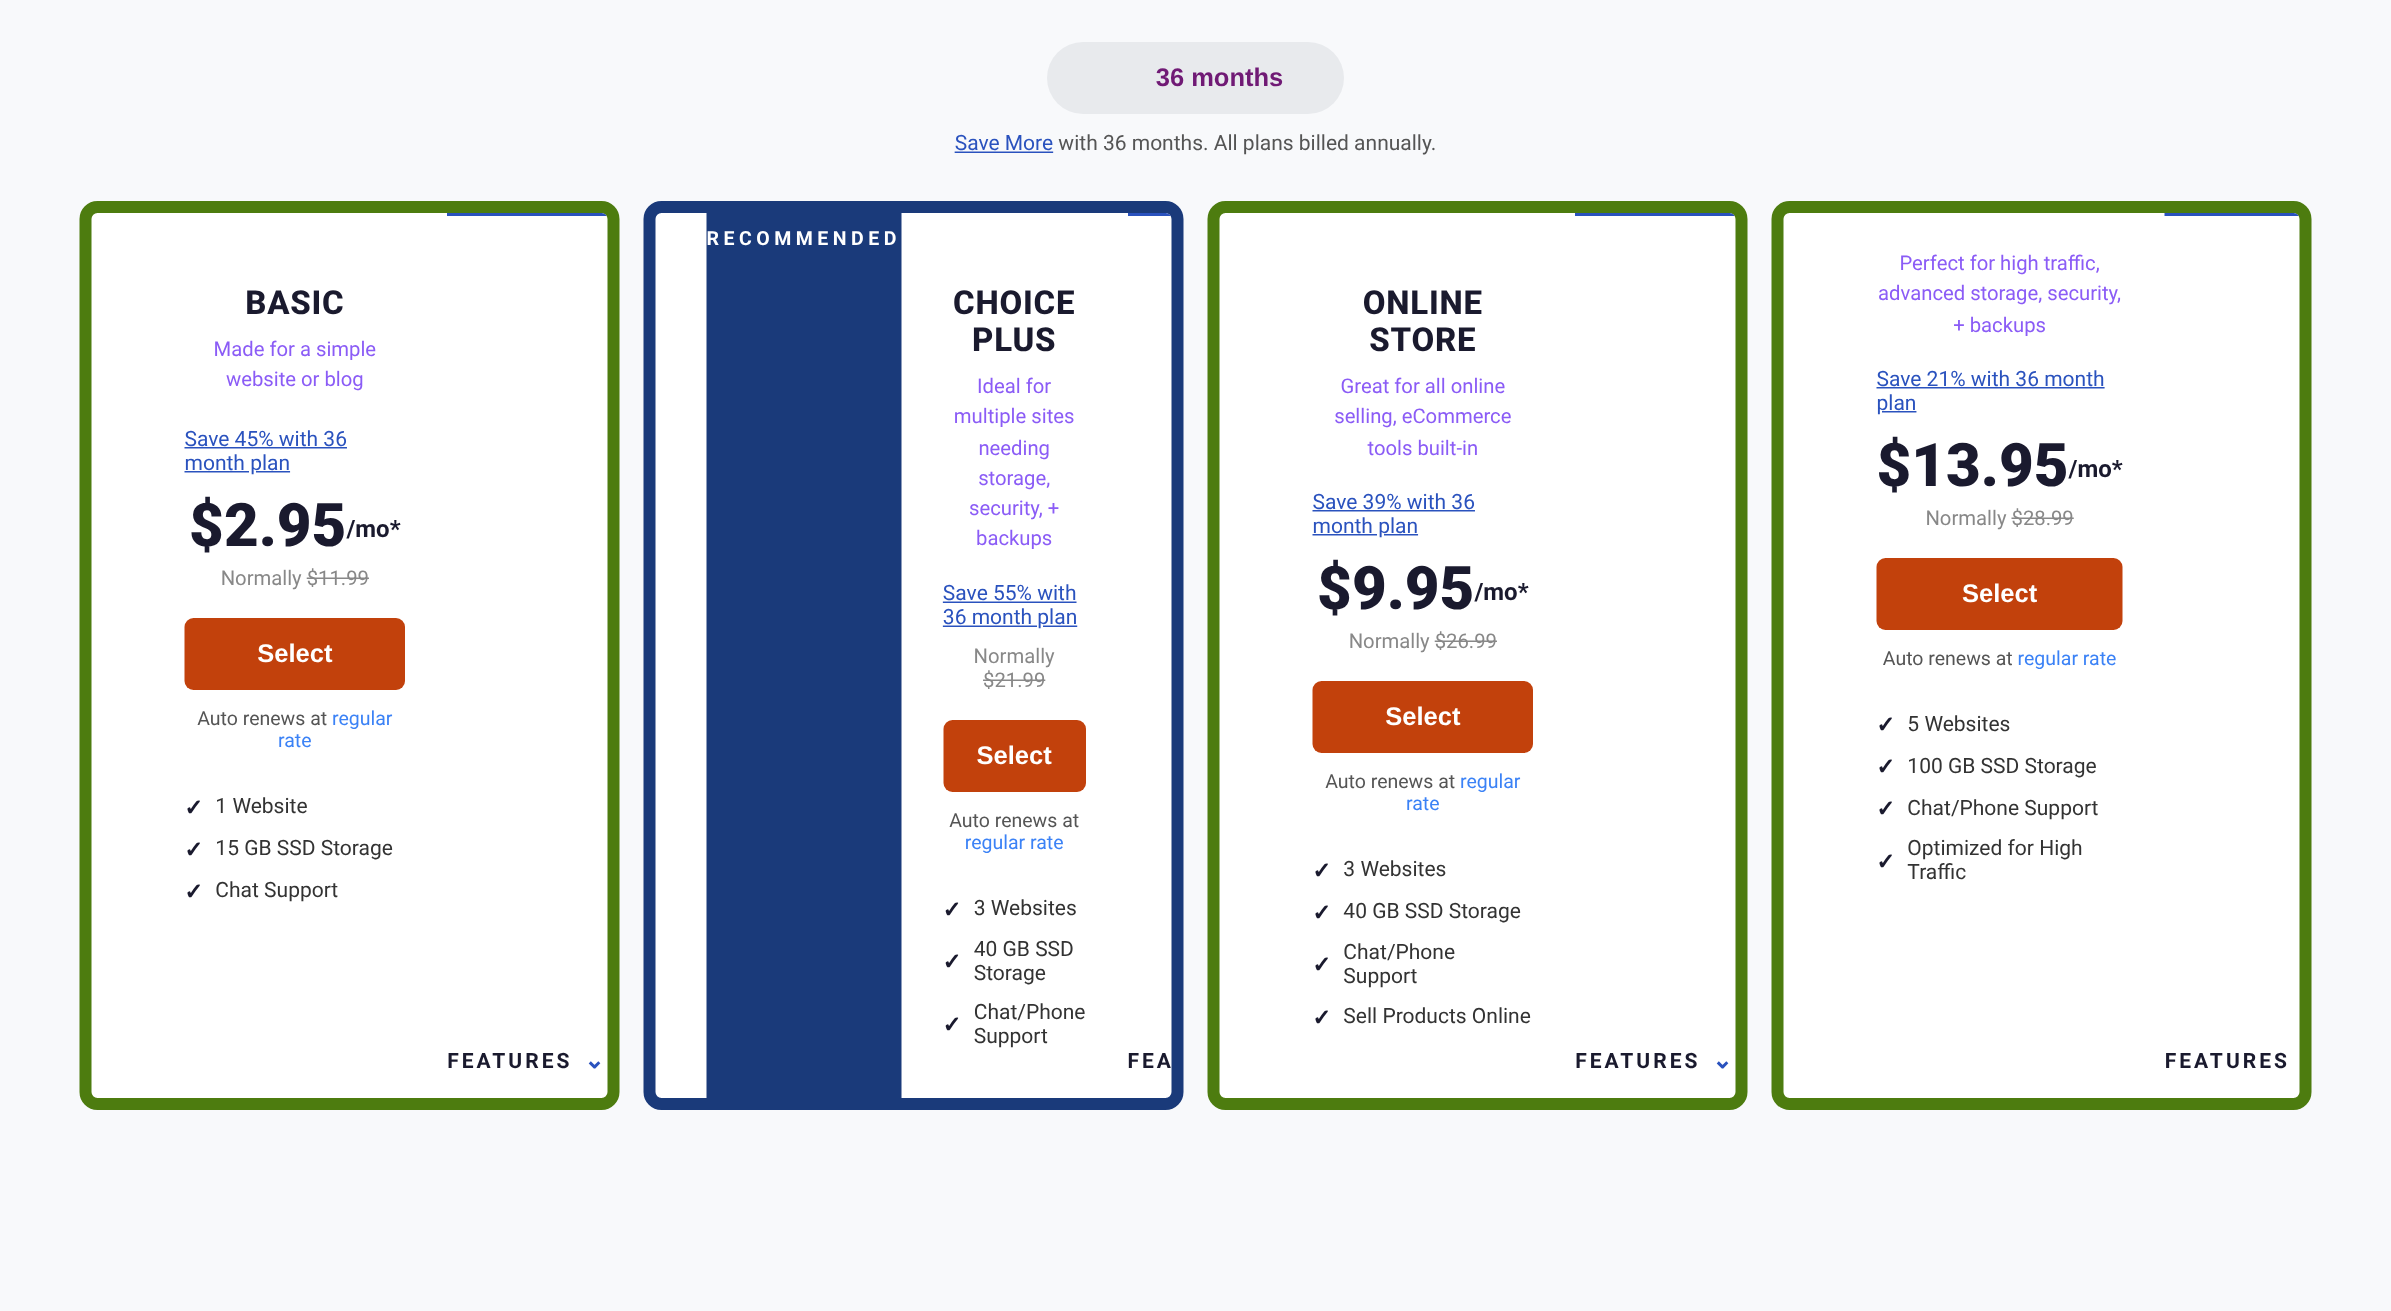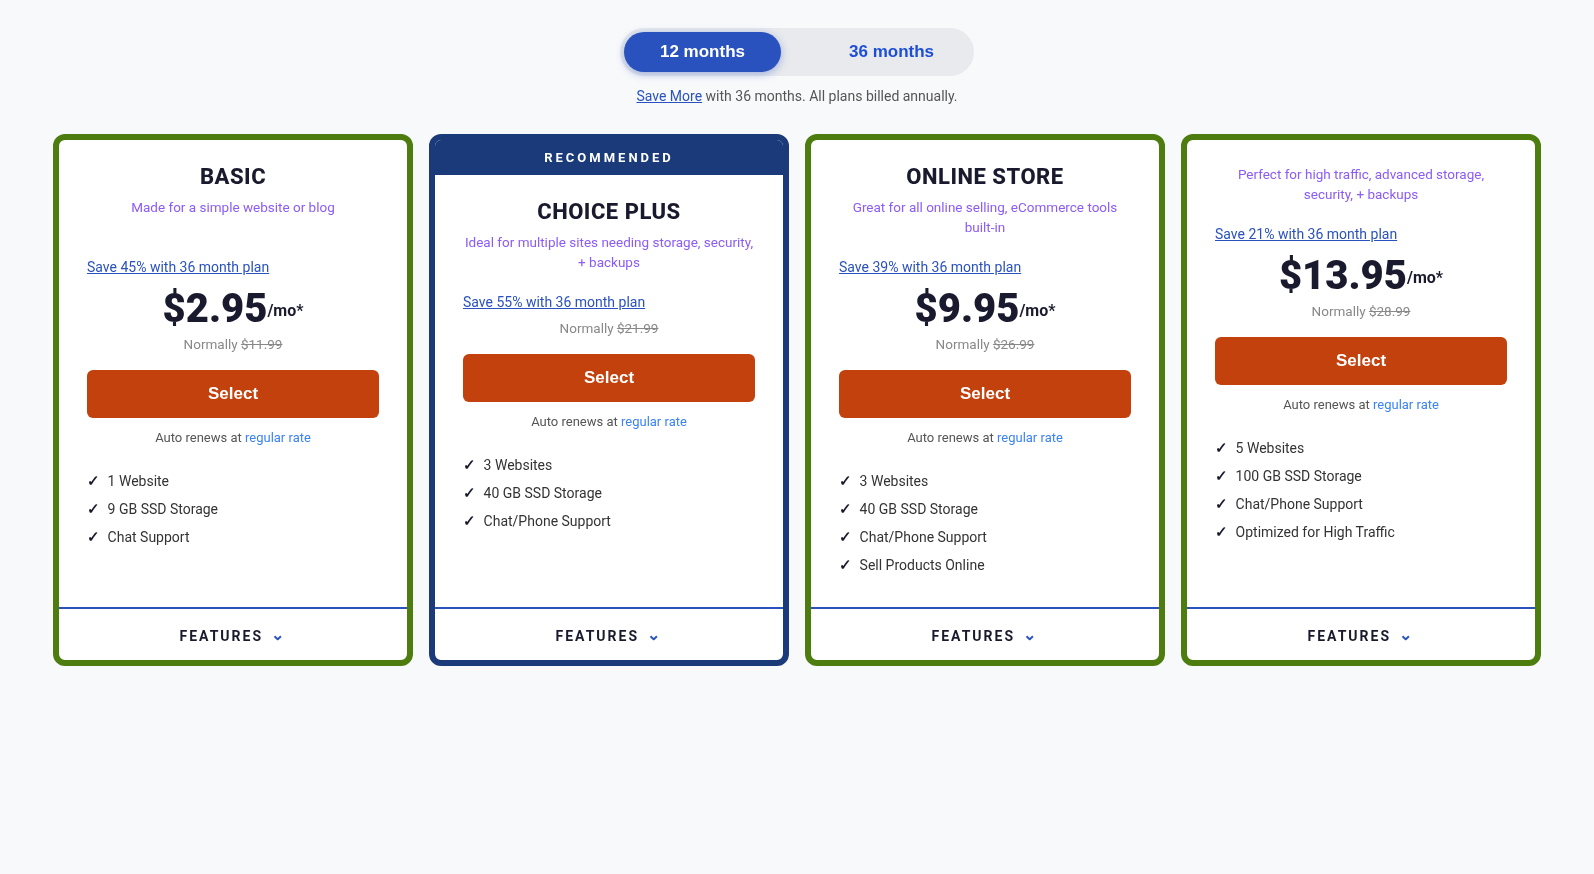--- a/index.html
+++ b/index.html
@@ -31,21 +31,21 @@
       cursor: pointer;
       transition: all 0.2s;
     }
     .toggle-btn.active {
       background: #2a52be;
       color: #fff;
       box-shadow: 0 2px 8px rgba(42,82,190,0.4);
     }
     .toggle-btn.inactive {
       background: transparent;
-      color: #1d4ed8;
+      color: #701a75;
       margin-left: 32px;
     }
 
     .save-more-text {
       font-size: 14px;
       color: #555;
       margin-bottom: 30px;
     }
     .save-more-text a {
       color: #2a52be;
@@ -56,28 +56,28 @@
       display: flex;
       gap: 16px;
       width: 100%;
       max-width: 1540px;
       justify-content: center;
     }
 
     .plan-card {
       background: #fff;
       border-radius: 12px;
-      border: 6px solid #4d7c0f;
+      border: 8px solid #4d7c0f;
       flex: 1;
       max-width: 360px;
       min-width: 0;
       display: flex;
-      flex-direction: column;
       overflow: hidden;
       position: relative;
+      padding-left: 34px;
     }
 
     .plan-card.recommended {
       border-color: #1a3a7a;
     }
 
     .recommended-badge {
       background: #1a3a7a;
       color: #fff;
       text-align: center;
@@ -95,20 +95,21 @@
     }
 
     .plan-name {
       font-size: 22px;
       font-weight: 800;
       color: #1a1a2e;
       text-align: center;
       margin-bottom: 8px;
       text-transform: uppercase;
       letter-spacing: 0.5px;
+      margin-top: 24px;
     }
 
     .plan-desc {
       font-size: 13.5px;
       color: #8b5cf6;
       text-align: center;
       min-height: 44px;
       margin-bottom: 18px;
       line-height: 1.5;
     }
@@ -206,21 +207,20 @@
     }
     .chevron-icon {
       color: #2a52be;
       font-size: 16px;
     }
   </style>
 </head>
 <body>
 
 <div class="toggle-container">
-  <button class="toggle-btn active">12 months</button>
   <button class="toggle-btn inactive">36 months</button>
 </div>
 
 <div class="save-more-text">
   <a>Save More</a><span> with 36 months. All plans billed annually.</span>
 </div>
 
 <div class="plans-container">
 <div class="plan-card">
       <div class="plan-body">
@@ -233,21 +233,21 @@
         <div class="price-normal">Normally <s>$11.99</s></div>
         <button class="select-btn">Select</button>
         <div class="auto-renew">Auto renews at <a href="#">regular rate</a></div>
         <ul class="features-list">
           <li>
             <span class="check-icon">✓</span>
             <span>1 Website</span>
           </li>
           <li>
             <span class="check-icon">✓</span>
-            <span>9 GB SSD Storage</span>
+            <span>15 GB SSD Storage</span>
           </li>
           <li>
             <span class="check-icon">✓</span>
             <span>Chat Support</span>
           </li>
         </ul>
       </div>
       <div class="features-footer">
     <span>FEATURES</span>
     <span class="chevron-icon">⌄</span>

